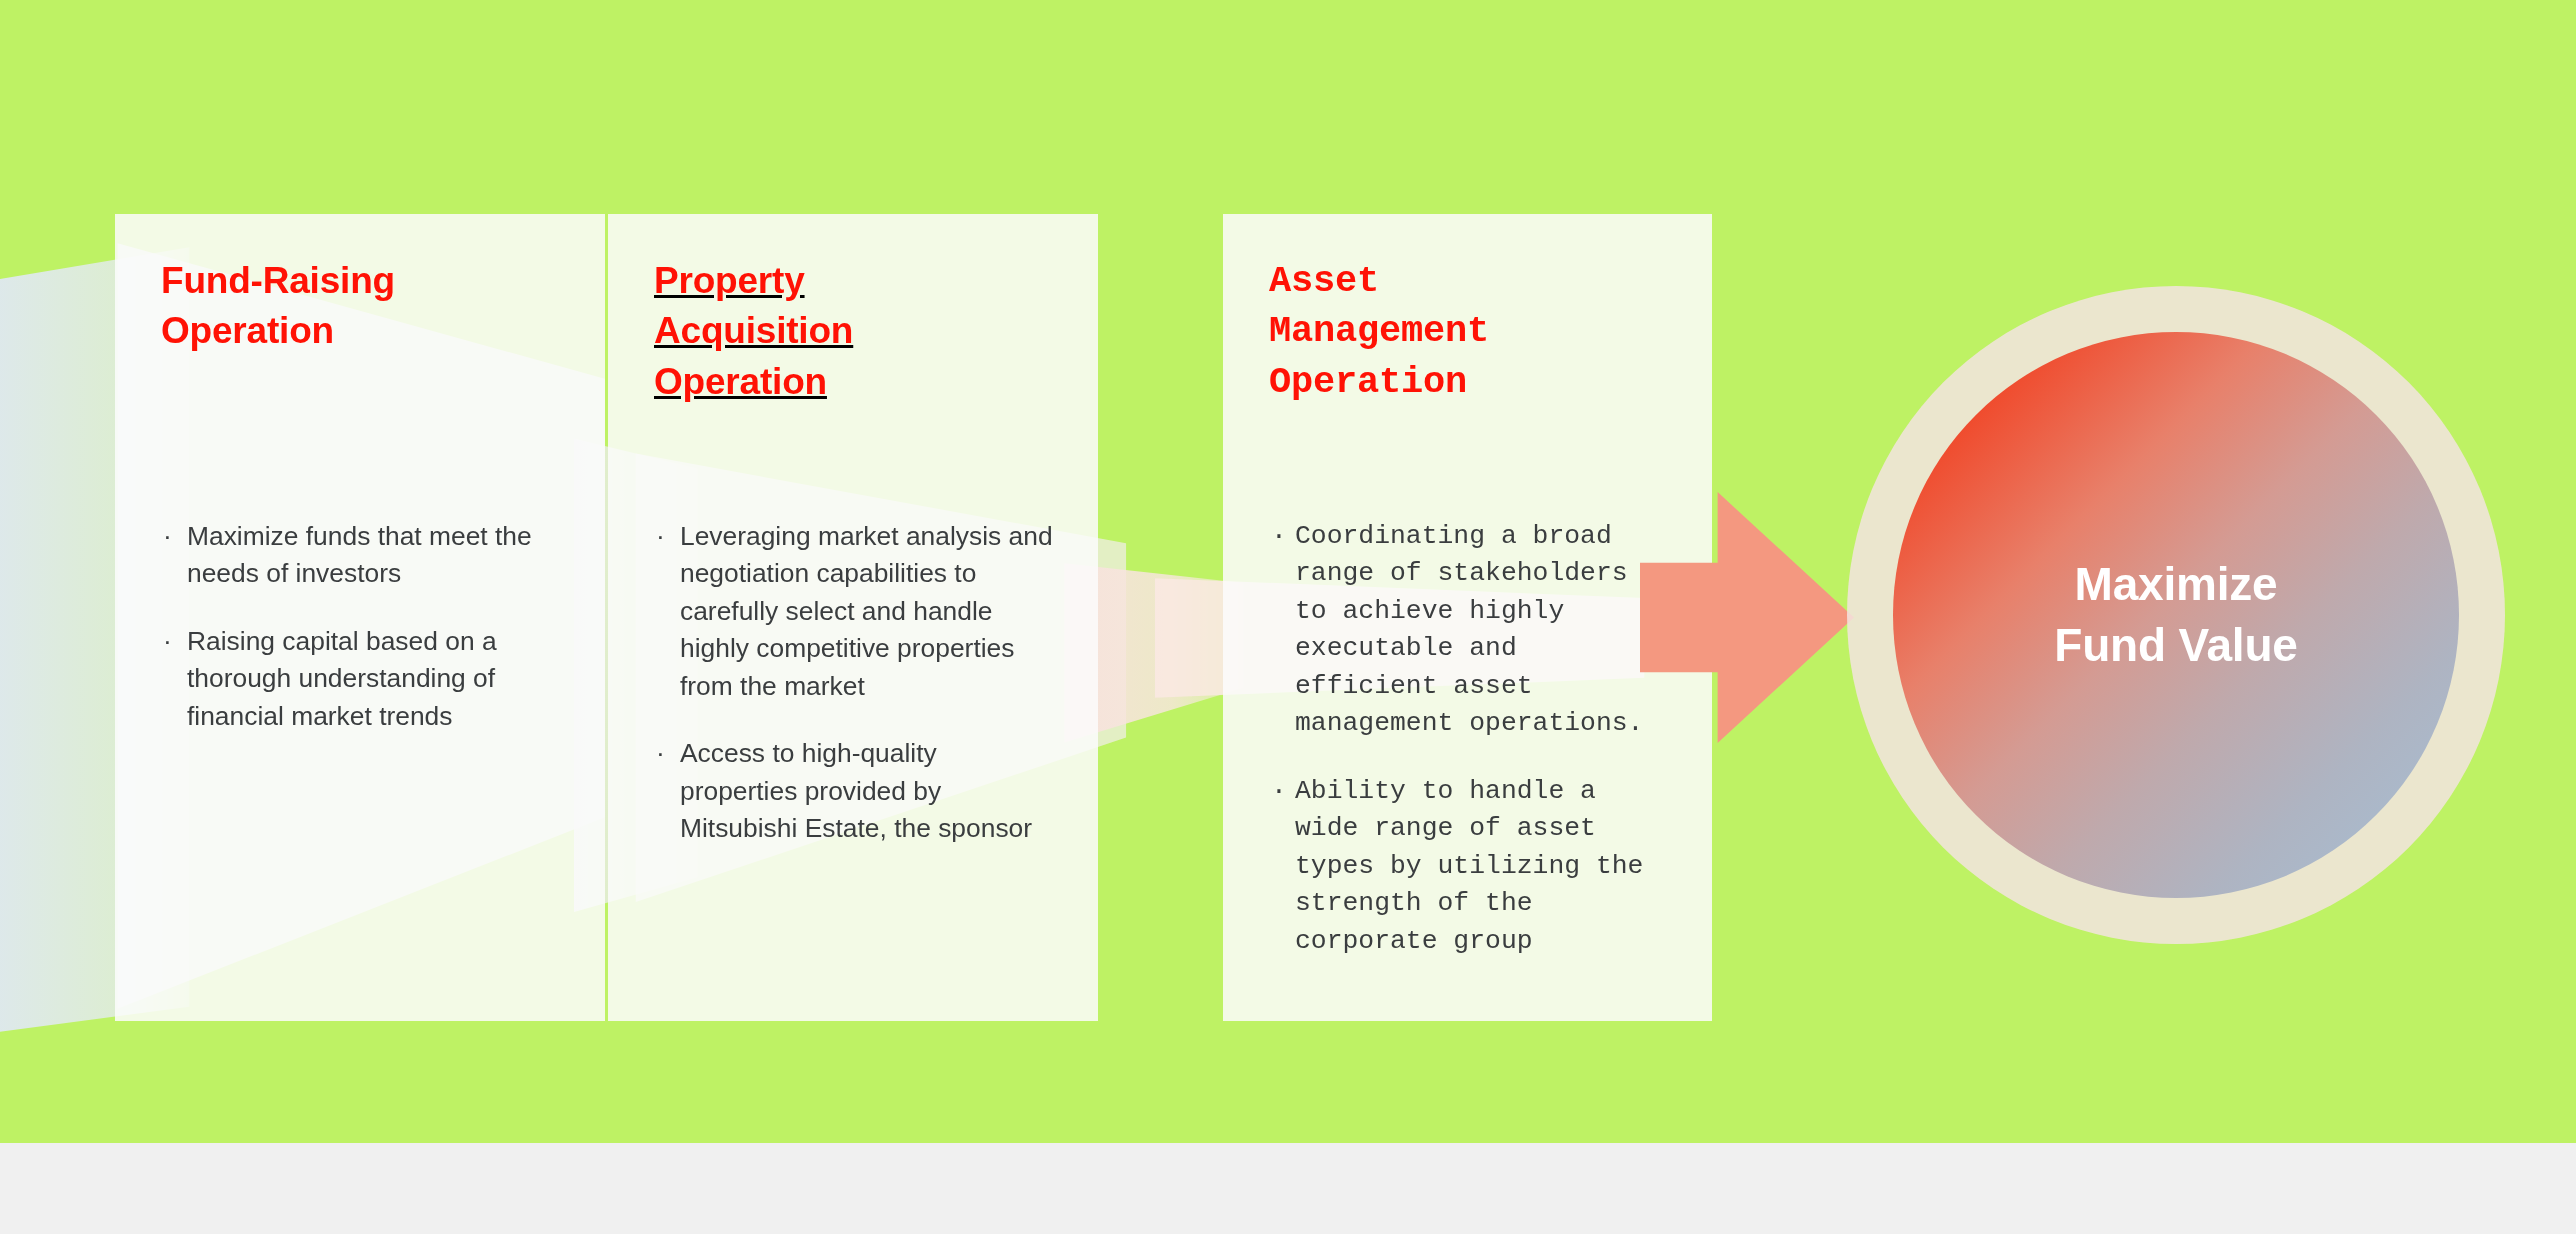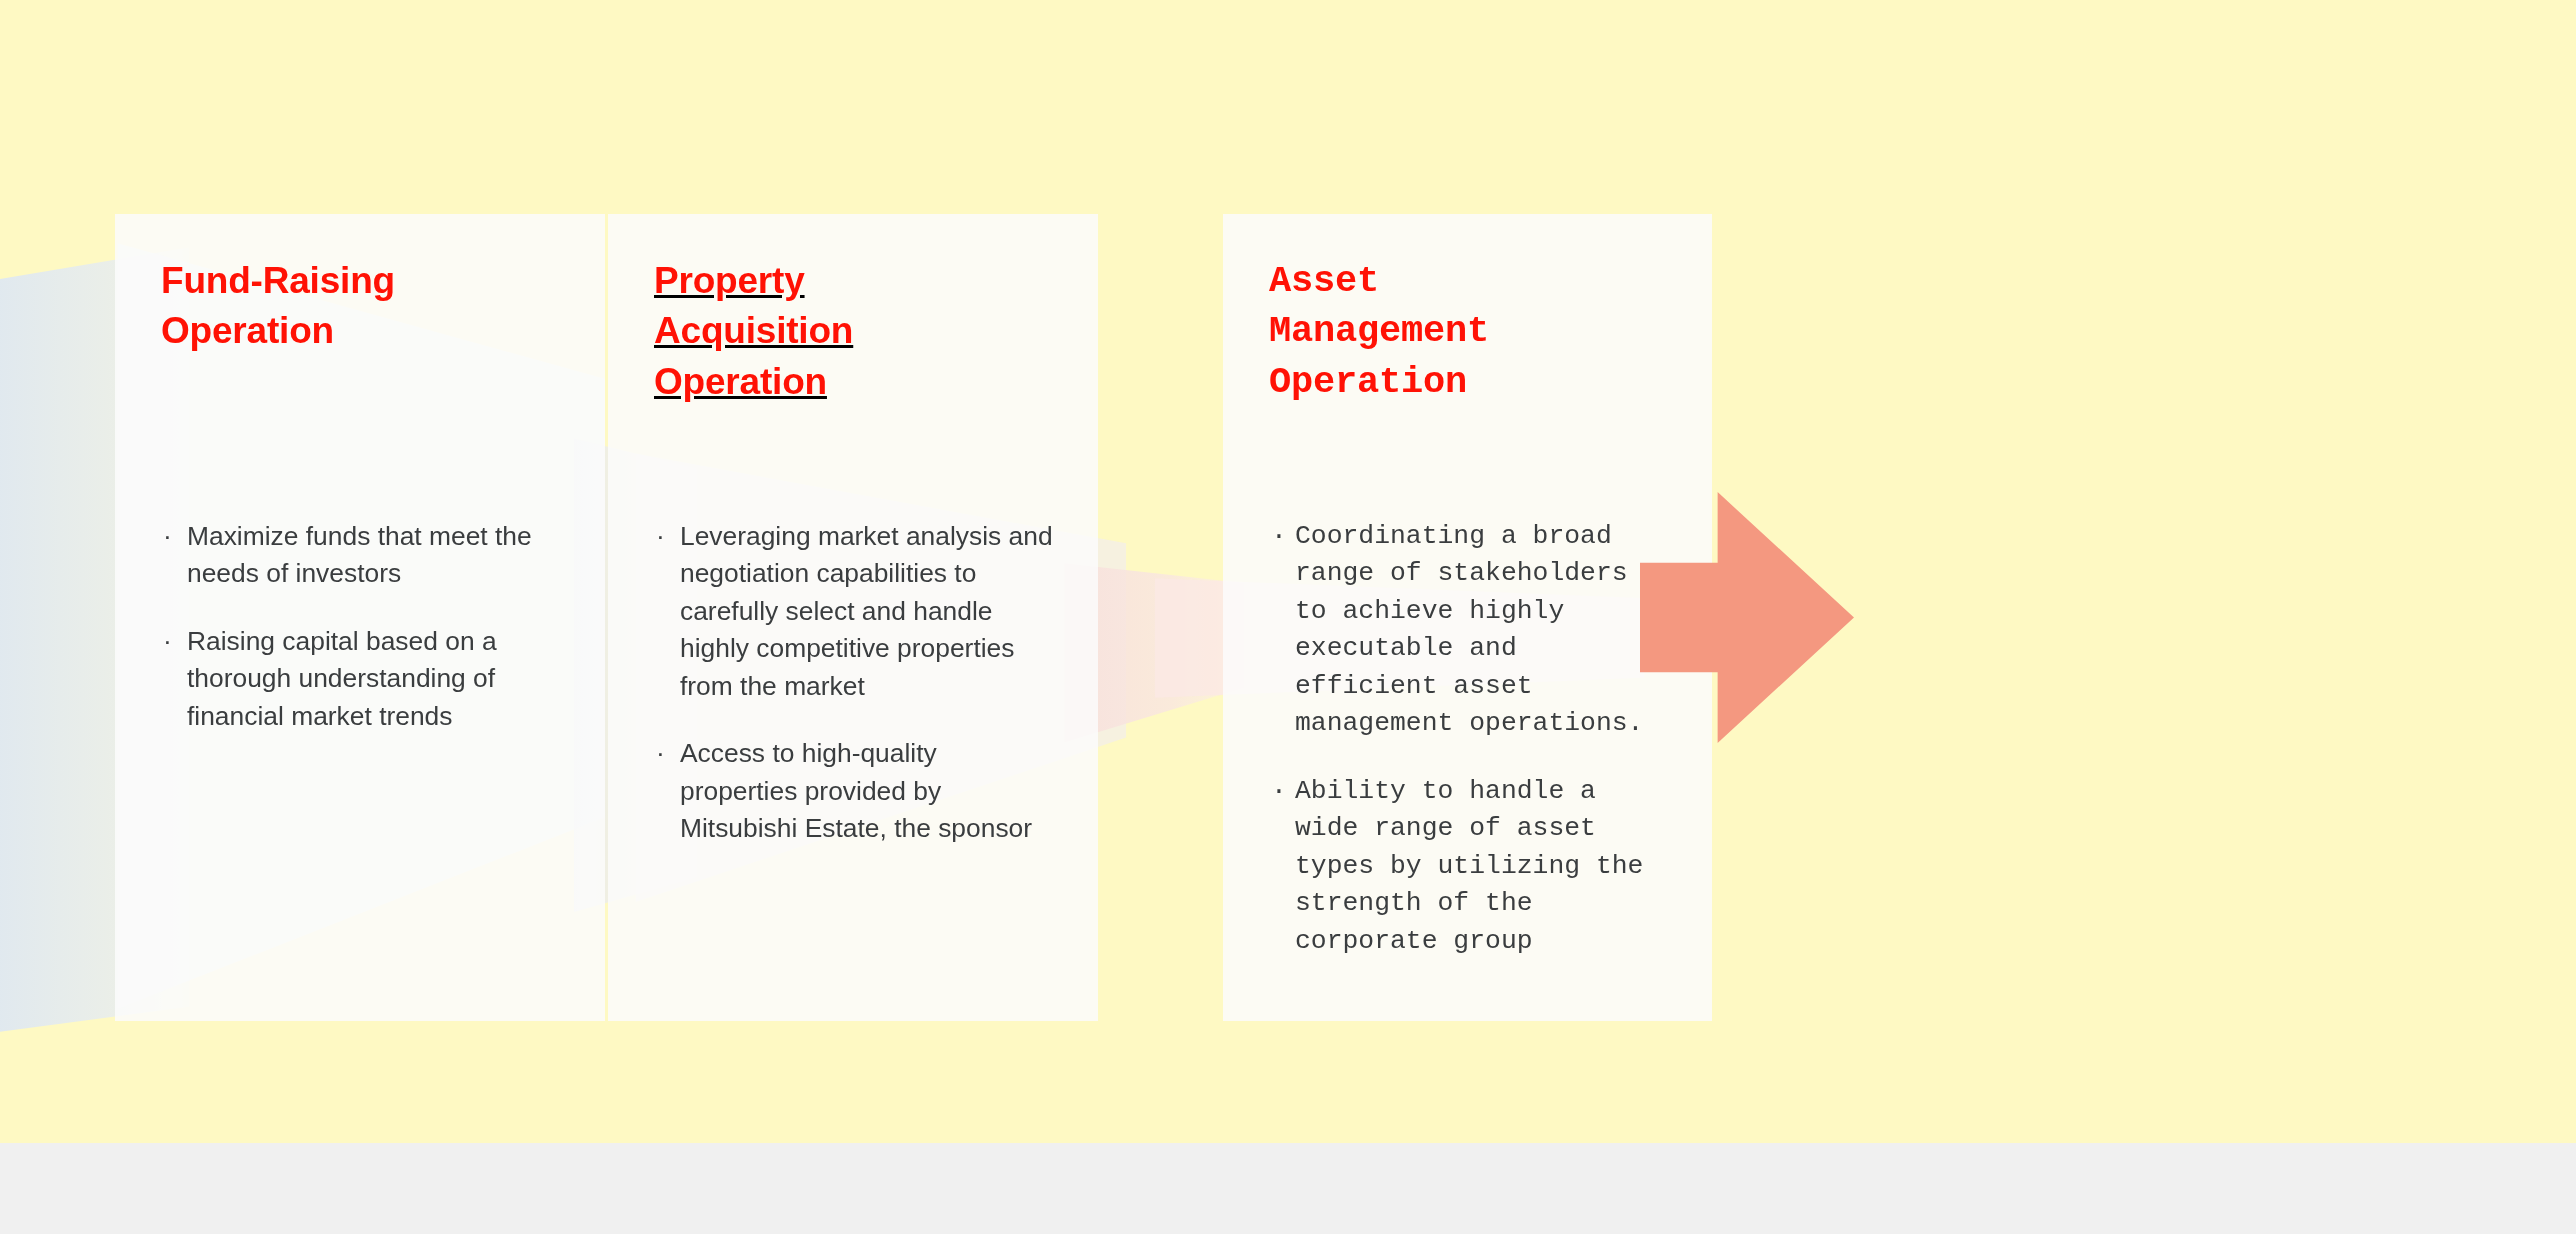--- a/index.html
+++ b/index.html
@@ -13,21 +13,21 @@
 
   body {
     background: #f0f0f0;
     font-family: "Liberation Sans", sans-serif;
   }
 
   #stage {
     position: relative;
     width: 2576px;
     height: 1143px;
-    background: #fef9c3;
+    background: #bef264;
     overflow: hidden;
   }
 
   
   .ribbon-layer {
     position: absolute;
     inset: 0;
     width: 2576px;
     height: 1235px;
     pointer-events: none;
@@ -232,15 +232,22 @@
           <span>Ability to handle a wide range of asset types by utilizing the strength of the corporate group</span>
         </li>
       </ul>
     </div>
   </div>
 
   <svg id="flow-arrow" viewBox="0 0 215 252" aria-hidden="true">
     <polygon points="0,71 78,71 78,0 215,126 78,252 78,181 0,181" fill="#f49880"></polygon>
   </svg>
 
+  <div id="target-circle">
+    <div id="circle-outer"></div>
+    <div id="circle-inner">
+      <div id="circle-label">Maximize
+Fund Value</div>
+    </div>
+  </div>
 
 </div>
 
 
 </body></html>

